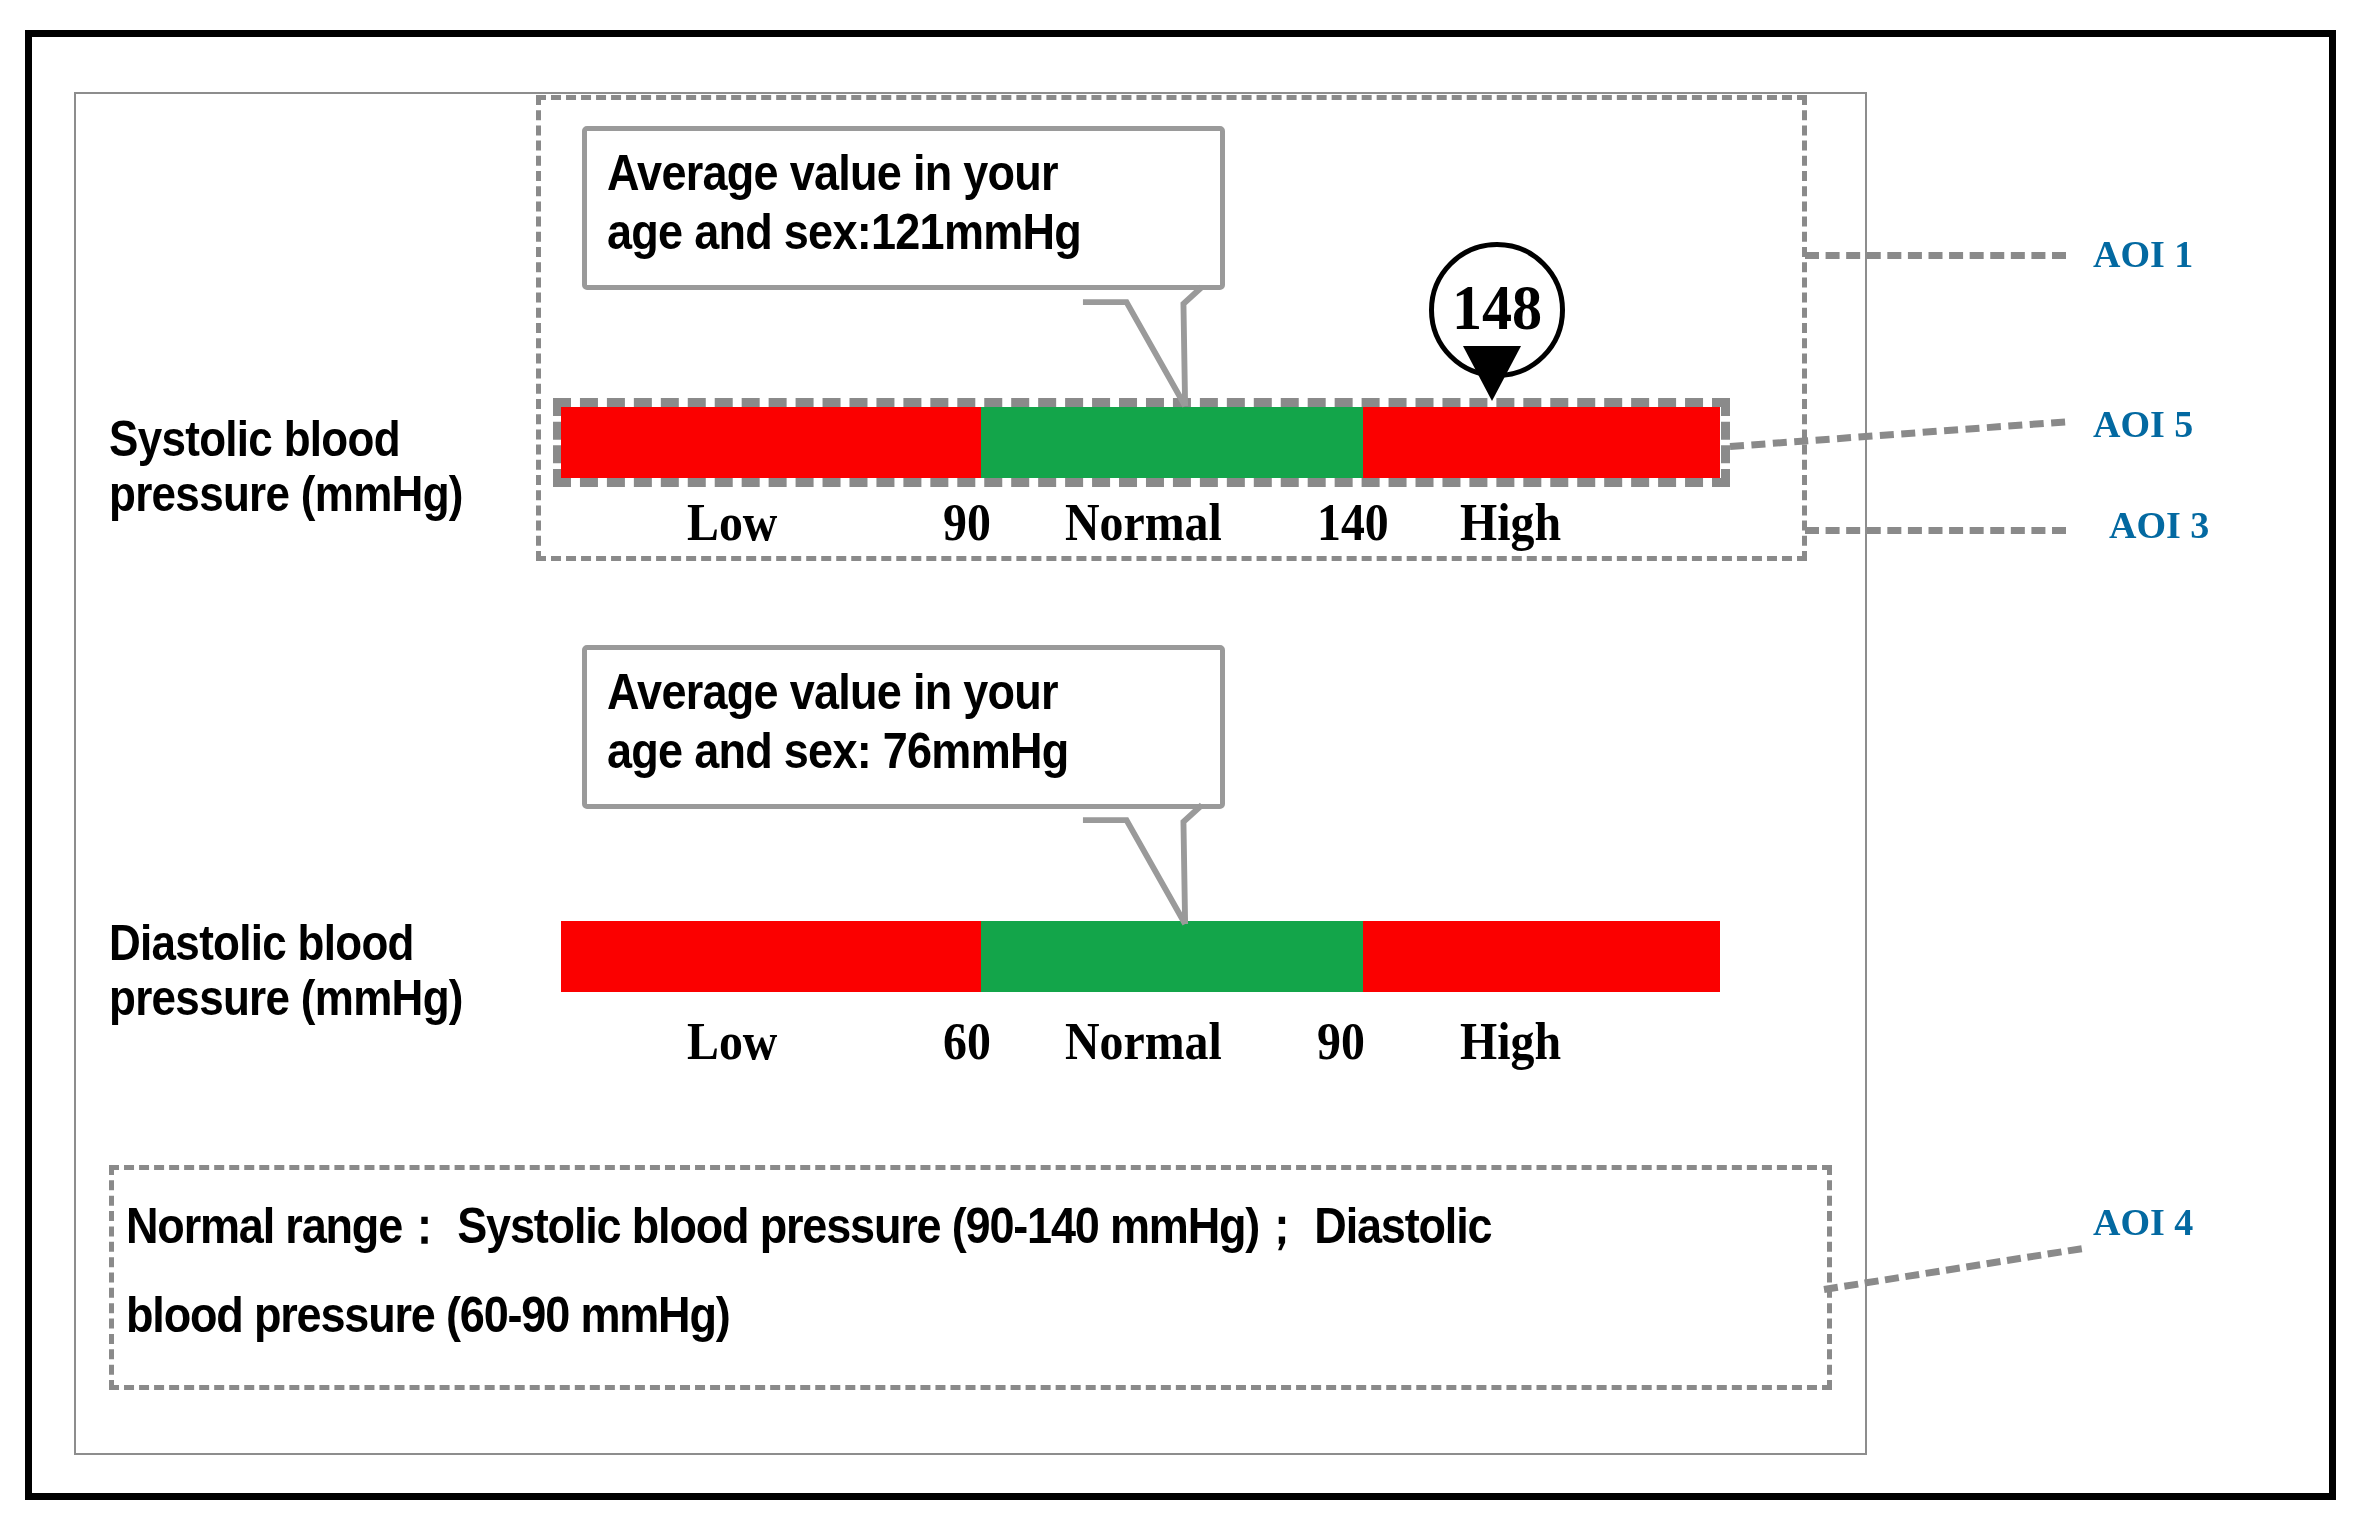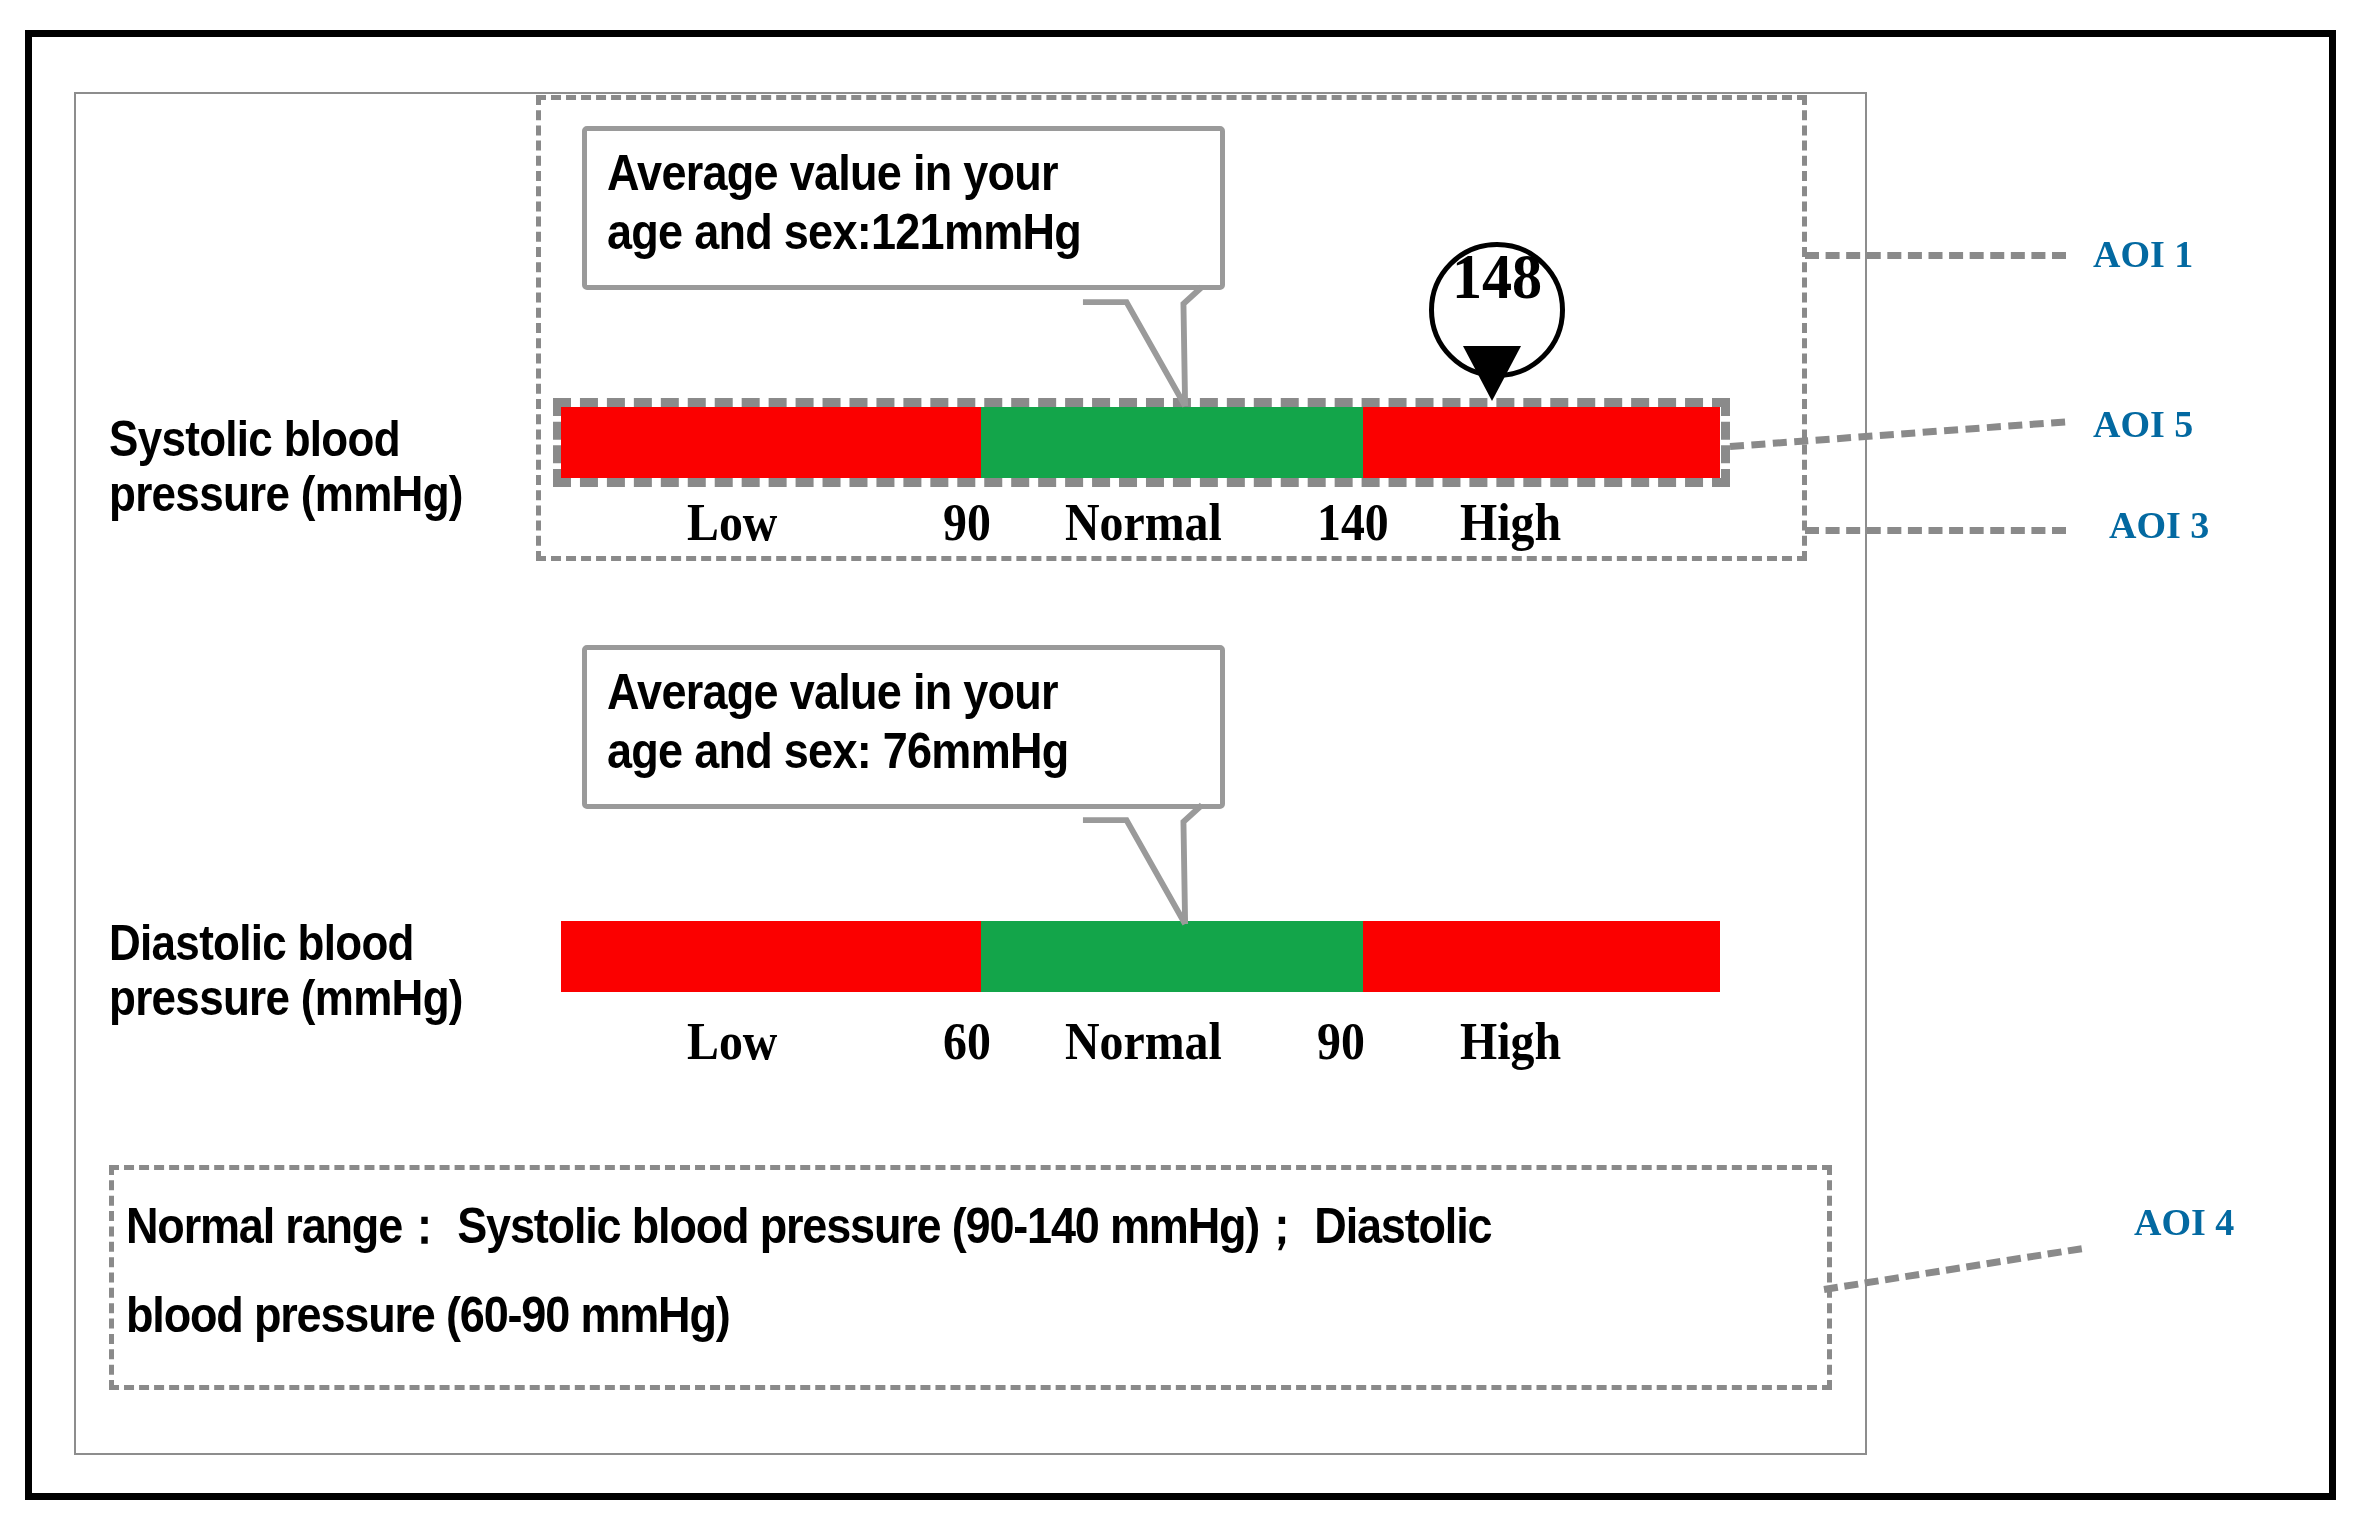--- a/index.html
+++ b/index.html
@@ -45,21 +45,21 @@
   .callout p{margin:0;color:#000;font-weight:bold;
              font-family:"Liberation Sans",sans-serif;
              font-size:50px;line-height:59px;letter-spacing:-0.8px;white-space:nowrap;
              transform:scaleX(.9);transform-origin:left top;}
   .callout-tail{position:absolute;}
 
   
   .pin{position:absolute;}
   .pin .circle{position:absolute;left:0;top:0;width:126px;height:126px;
                border:5.9px solid #000;border-radius:50%;background:#fff;
-               display:flex;justify-content:center;}
+               display:flex;align-items:center;justify-content:center;}
   .pin .circle span{color:#000;font-weight:bold;
                     font-family:"Liberation Serif",serif;font-size:64px;line-height:64px;
                     transform:scaleX(.94) translateY(-1.7px);}
   .pin .tri{position:absolute;left:34px;top:104px;width:0;height:0;
             border-left:29px solid transparent;border-right:29px solid transparent;
             border-top:55px solid #000;}
 
   
   .note{position:absolute;box-sizing:border-box;border:5.9px dashed #8a8a8a;
         padding:29px 15px 23.5px 11.8px;}
@@ -159,16 +159,16 @@
   </div>
 
   <div class="leader" style="left:1805px;top:252px;width:261px;"></div>
   <div class="leader" style="left:1730px;top:443px;width:336px;transform:rotate(-4.2deg);"></div>
   <div class="leader" style="left:1805px;top:527px;width:261px;"></div>
   <div class="leader" style="left:1824px;top:1286px;width:261px;transform:rotate(-9deg);"></div>
 
   <div class="aoi-label" style="left:2093px;top:225px;">AOI 1</div>
   <div class="aoi-label" style="left:2093px;top:395px;">AOI 5</div>
   <div class="aoi-label" style="left:2093px;top:496px;margin-left:16px;">AOI 3</div>
-  <div class="aoi-label" style="left:2093px;top:1193px;margin-left:41px;">AOI 4</div>
+  <div class="aoi-label" style="left:2093px;top:1193px;">AOI 4</div>
 
 </div>
 
 
 </body></html>

